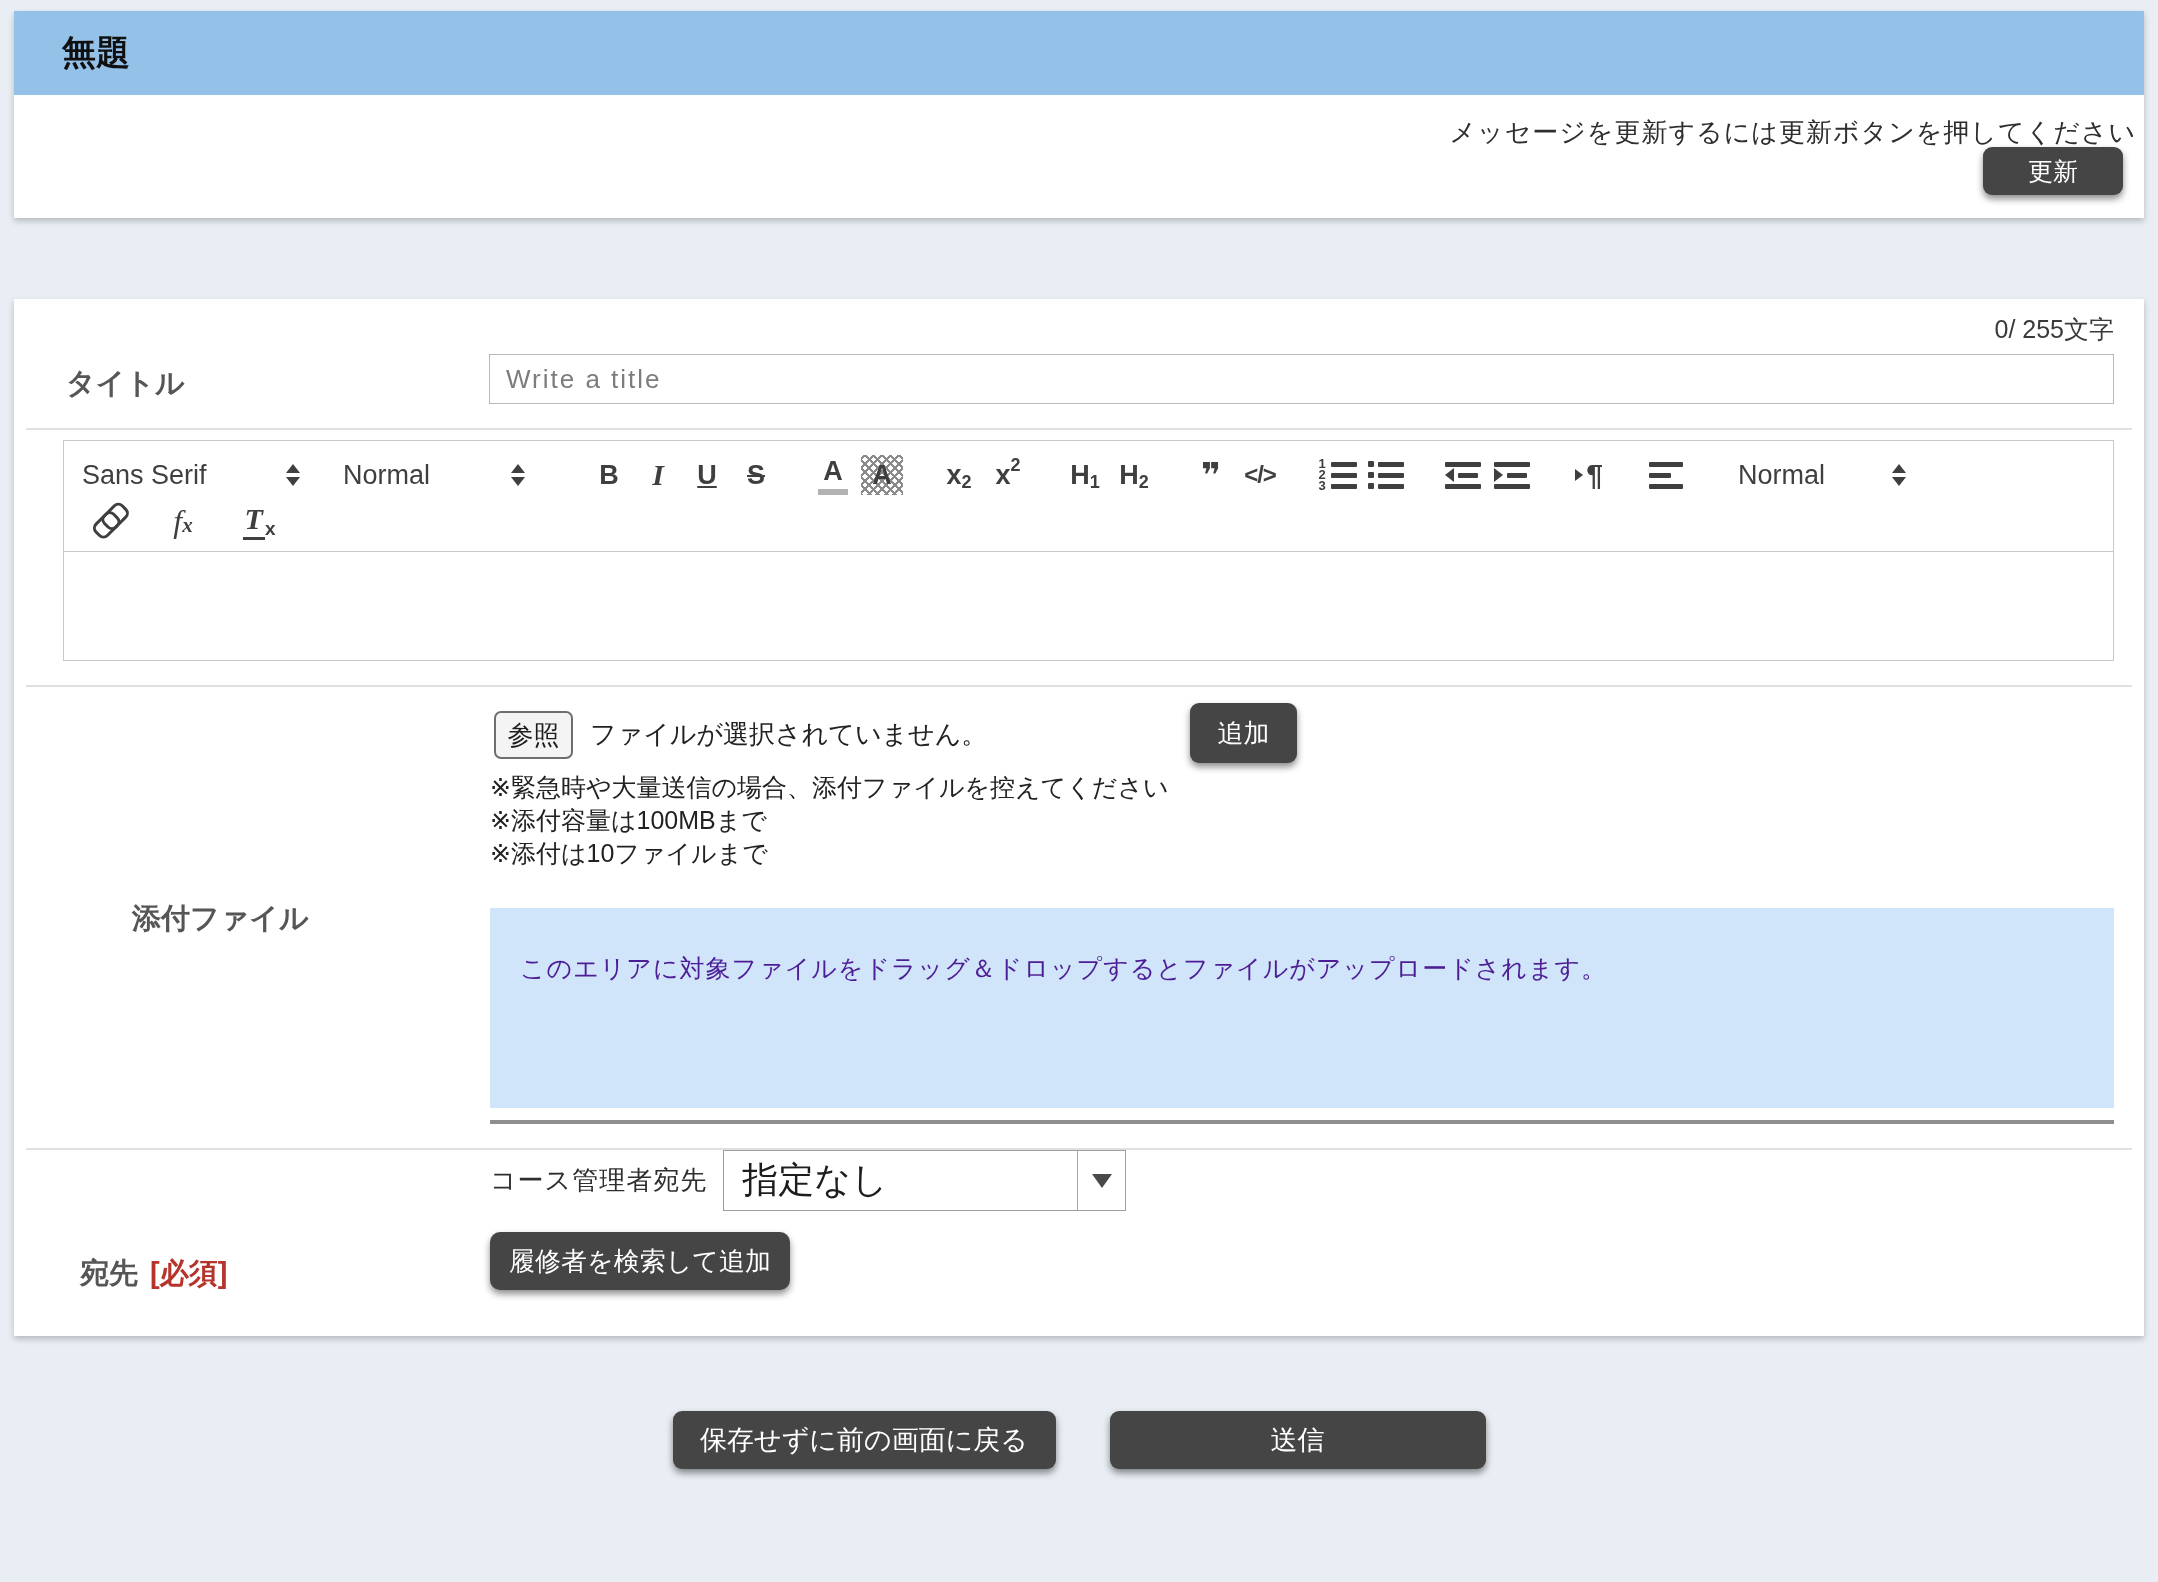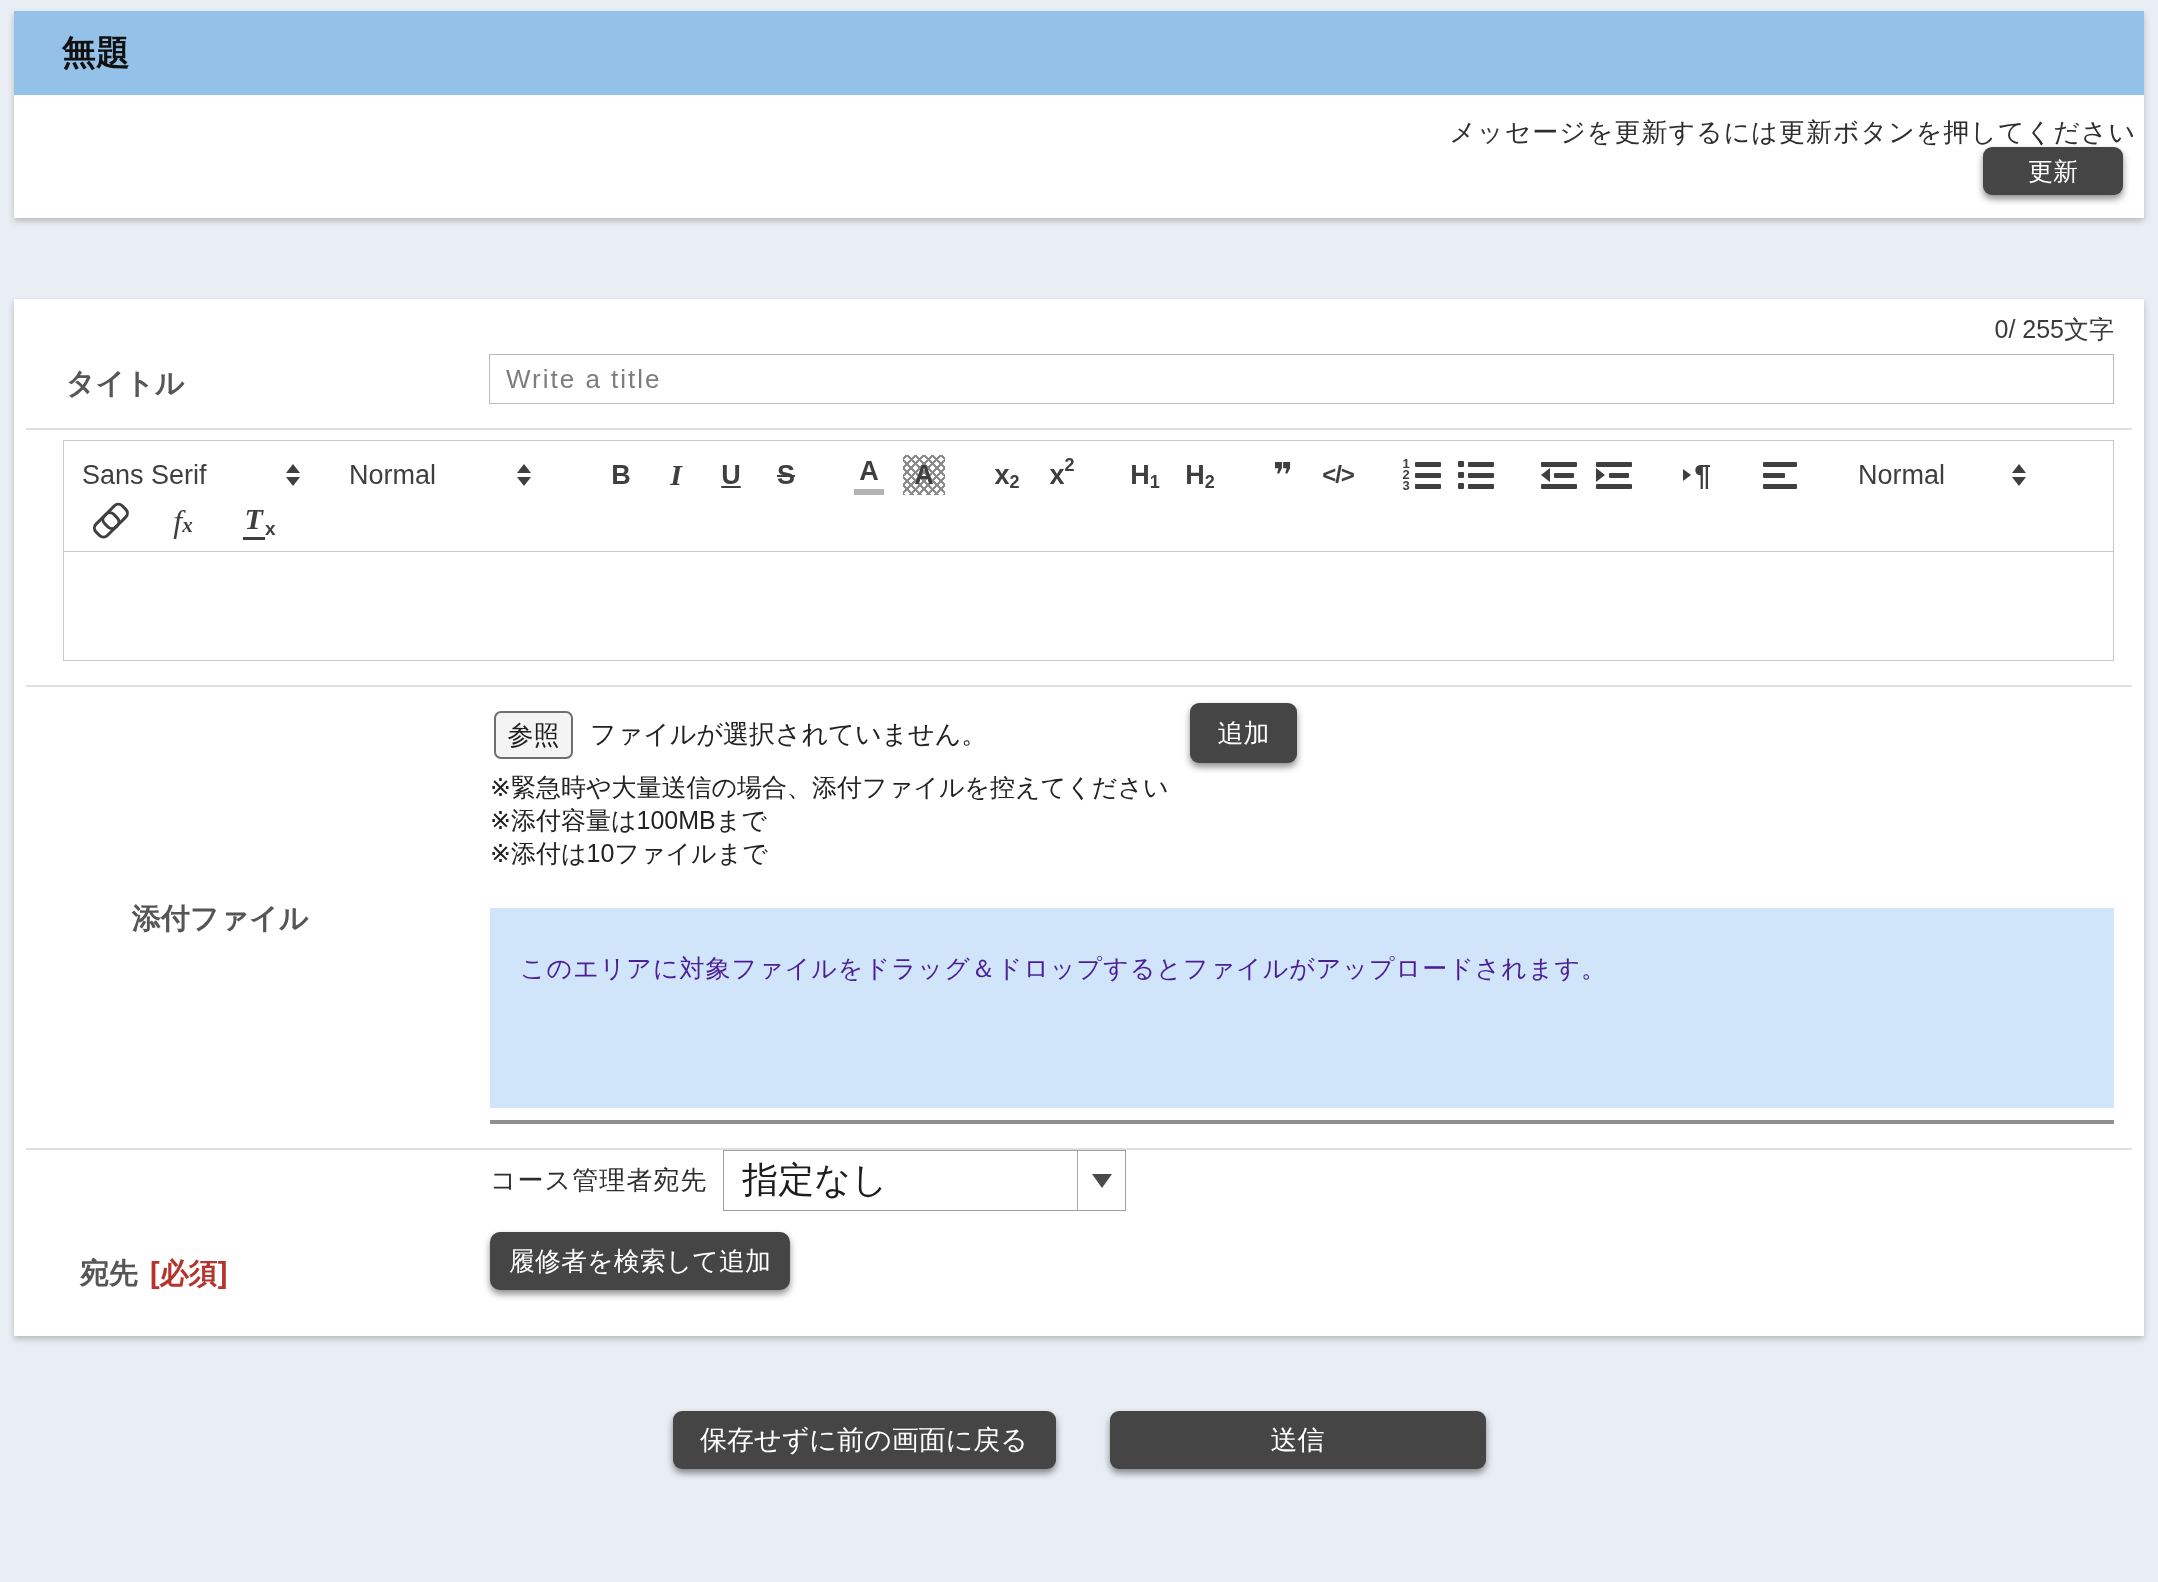--- a/index.html
+++ b/index.html
@@ -45,21 +45,21 @@
     border:1px solid #b9b9b9; padding:0 16px;
     font-size:26px; color:#333; font-family:inherit; letter-spacing:2px;
     outline:none; background:#fff;
   }
   .title-input::placeholder { color:#7d7d7d; }
   .divider { border-top:2px solid #e0e0e0; margin:24px 12px 0 12px; }
   .size-info { text-align:right; padding-right:30px; margin-top:14px; font-size:26px; color:#3a3a3a; }
   
   .editor { margin:10px 30px 0 49px; border:1px solid #c8c8c8; background:#fff; }
   .ql-toolbar { padding:10px 18px 8px 18px; border-bottom:1px solid #c8c8c8; }
-  .tb-row { display:flex; align-items:center; height:48px; column-gap:13px; }
+  .tb-row { display:flex; align-items:center; height:48px; column-gap:7px; }
   .tb-row2 { height:44px; column-gap:34px; padding-left:4px; }
   .tb-item {
     display:inline-flex; align-items:center; justify-content:center;
     min-width:42px; height:40px; color:#3f3f3f; cursor:pointer;
     font-size:27px; font-weight:bold; position:relative;
   }
   .tb-picker { min-width:0; font-weight:normal; font-size:27px; color:#3f3f3f; justify-content:space-between; }
   .picker-font { width:218px; margin-right:36px; }
   .picker-block { width:182px; margin-right:56px; }
   .picker-size { width:168px; margin-left:44px; }

